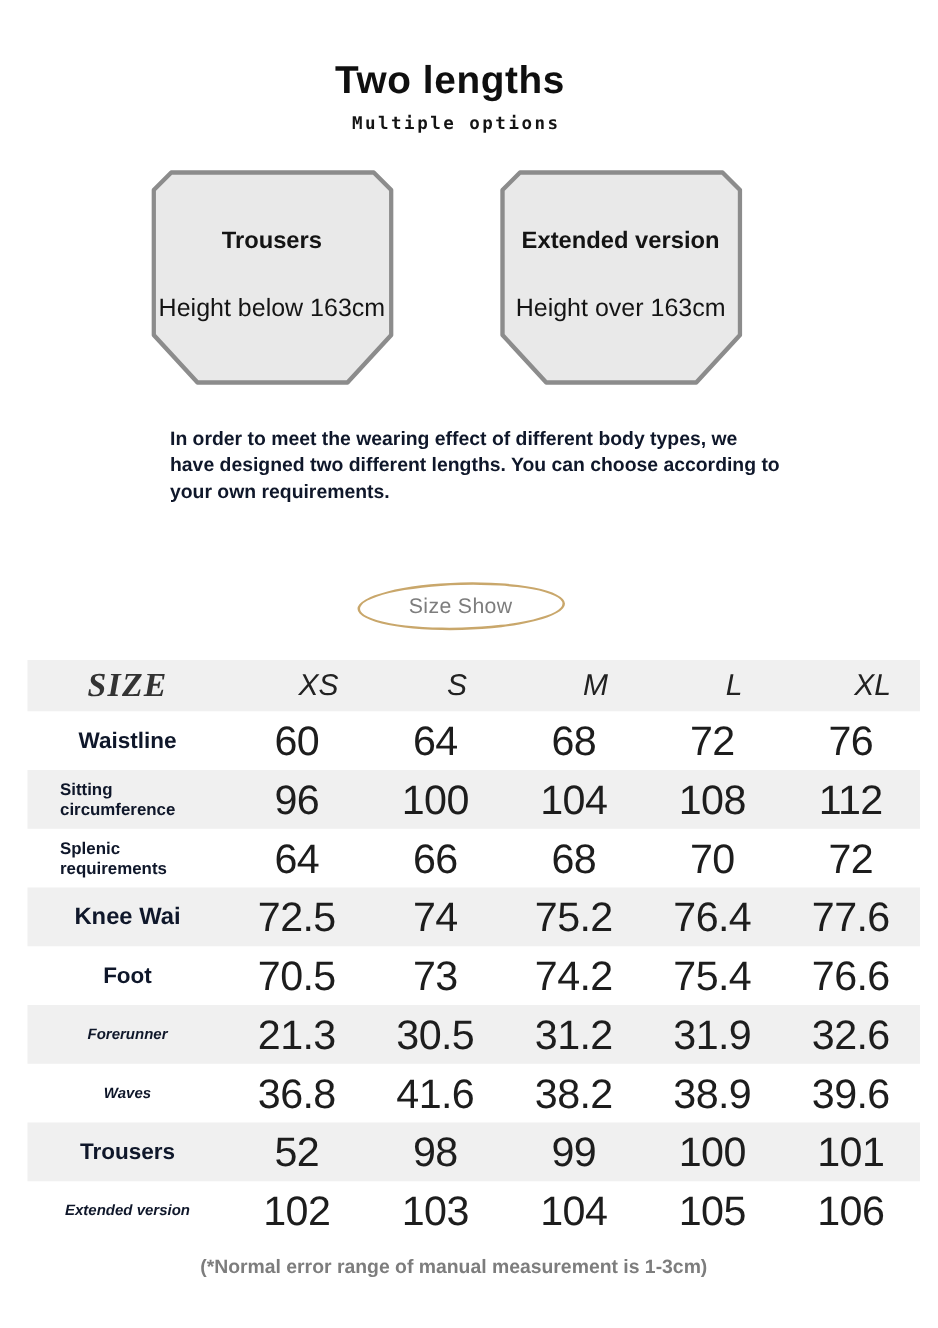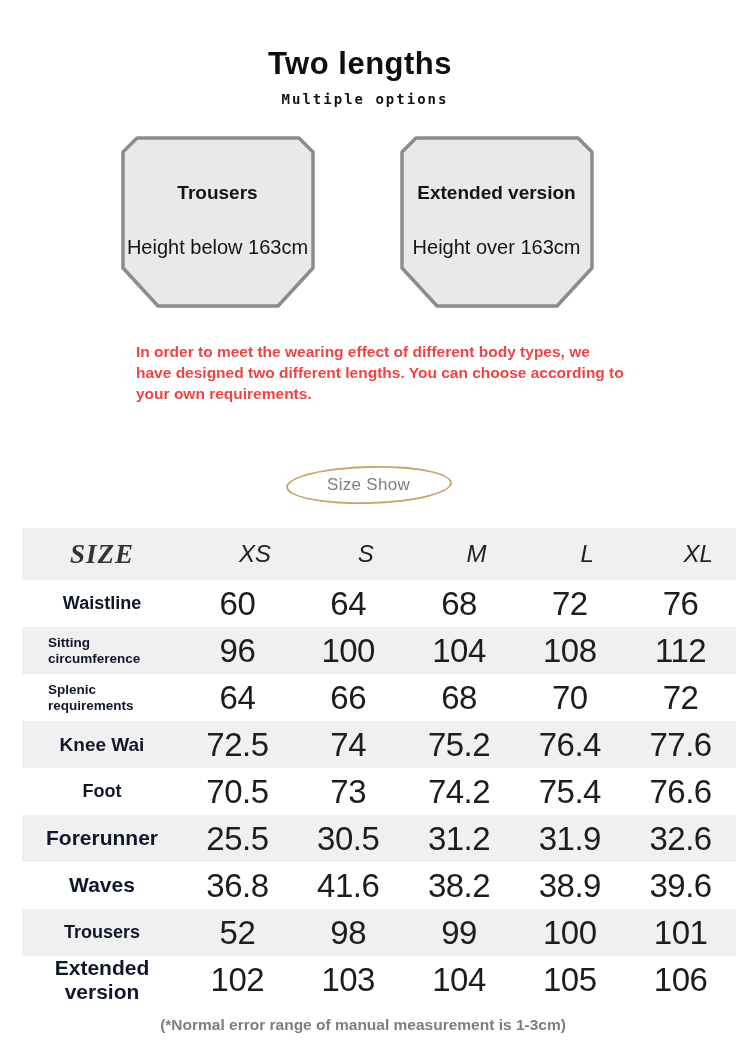--- a/index.html
+++ b/index.html
@@ -32,52 +32,52 @@
     position:absolute; top:46px; width:100%; text-align:center;
     font-size:19px; font-weight:bold; color:#141414;
   }
   .shape-sub {
     position:absolute; top:100px; width:100%; text-align:center;
     font-size:20px; font-weight:normal; color:#141414;
   }
 
   .desc {
     margin:33px auto 0 auto; width:488px;
-    font-size:15.5px; font-weight:bold; line-height:21px; color:#ef4444;
+    font-size:15.5px; font-weight:bold; line-height:21px; color:#0f172a;
     text-align:left; transform:translateX(5px);
   }
 
   .sizeshow-wrap { margin-top:62px; display:flex; justify-content:center; transform:translateX(-6px); }
   .sizeshow {
     width:166px; height:38px; border:2px solid #c9a76b; border-radius:50%;
     display:flex; align-items:center; justify-content:center;
     transform:rotate(-1.5deg);
   }
   .sizeshow span {
     font-size:17px; color:#7d7d7d; transform:rotate(1.5deg); letter-spacing:0.3px;
   }
 
   .table { margin:24px 0 0 22px; width:714px; }
   .trow {
     display:grid; grid-template-columns:160px repeat(5, 1fr);
     align-items:center; height:47px;
   }
-  .thead { height:52px; background:#f0f0f0;gap:35px; }
+  .thead { height:41px; background:#f0f0f0;gap:35px; }
   .tbody .trow:nth-child(even) { background:#f0f0f0; }
   .cell { text-align:center; }
   .num { font-size:33px; color:#1d1d1d; letter-spacing:-0.5px; }
   .hcol { font-size:24px; font-style:italic; color:#222; }
   .hsize {
     font-family:"Liberation Serif", serif; font-style:italic; font-weight:bold;
     font-size:27px; color:#333; letter-spacing:1px;
   }
   .lbl { font-weight:bold; color:#0f172a; line-height:1.15; }
   .lbl-xl { font-size:19px; }
   .lbl-lg { font-size:18px; }
-  .lbl-md { font-size:21px; }
+  .lbl-md { font-size:12px;font-style:italic; }
   .lbl-sm { font-size:13.5px; }
   .lbl-sm .inner { display:inline-block; max-width:108px; text-align:left; }
 
   .footnote {
     margin-top:13px; text-align:center;
     font-size:15.5px; font-weight:bold; color:#7d7d7d;
     transform:translateX(-12px);
   }
 </style>
 </head>
@@ -165,21 +165,21 @@
         <div class="cell lbl lbl-lg">Foot</div>
         <div class="cell num">70.5</div>
         <div class="cell num">73</div>
         <div class="cell num">74.2</div>
         <div class="cell num">75.4</div>
         <div class="cell num">76.6</div>
       </div>
 
       <div class="trow">
         <div class="cell lbl lbl-md">Forerunner</div>
-        <div class="cell num">25.5</div>
+        <div class="cell num">21.3</div>
         <div class="cell num">30.5</div>
         <div class="cell num">31.2</div>
         <div class="cell num">31.9</div>
         <div class="cell num">32.6</div>
       </div>
 
       <div class="trow">
         <div class="cell lbl lbl-md">Waves</div>
         <div class="cell num">36.8</div>
         <div class="cell num">41.6</div>

